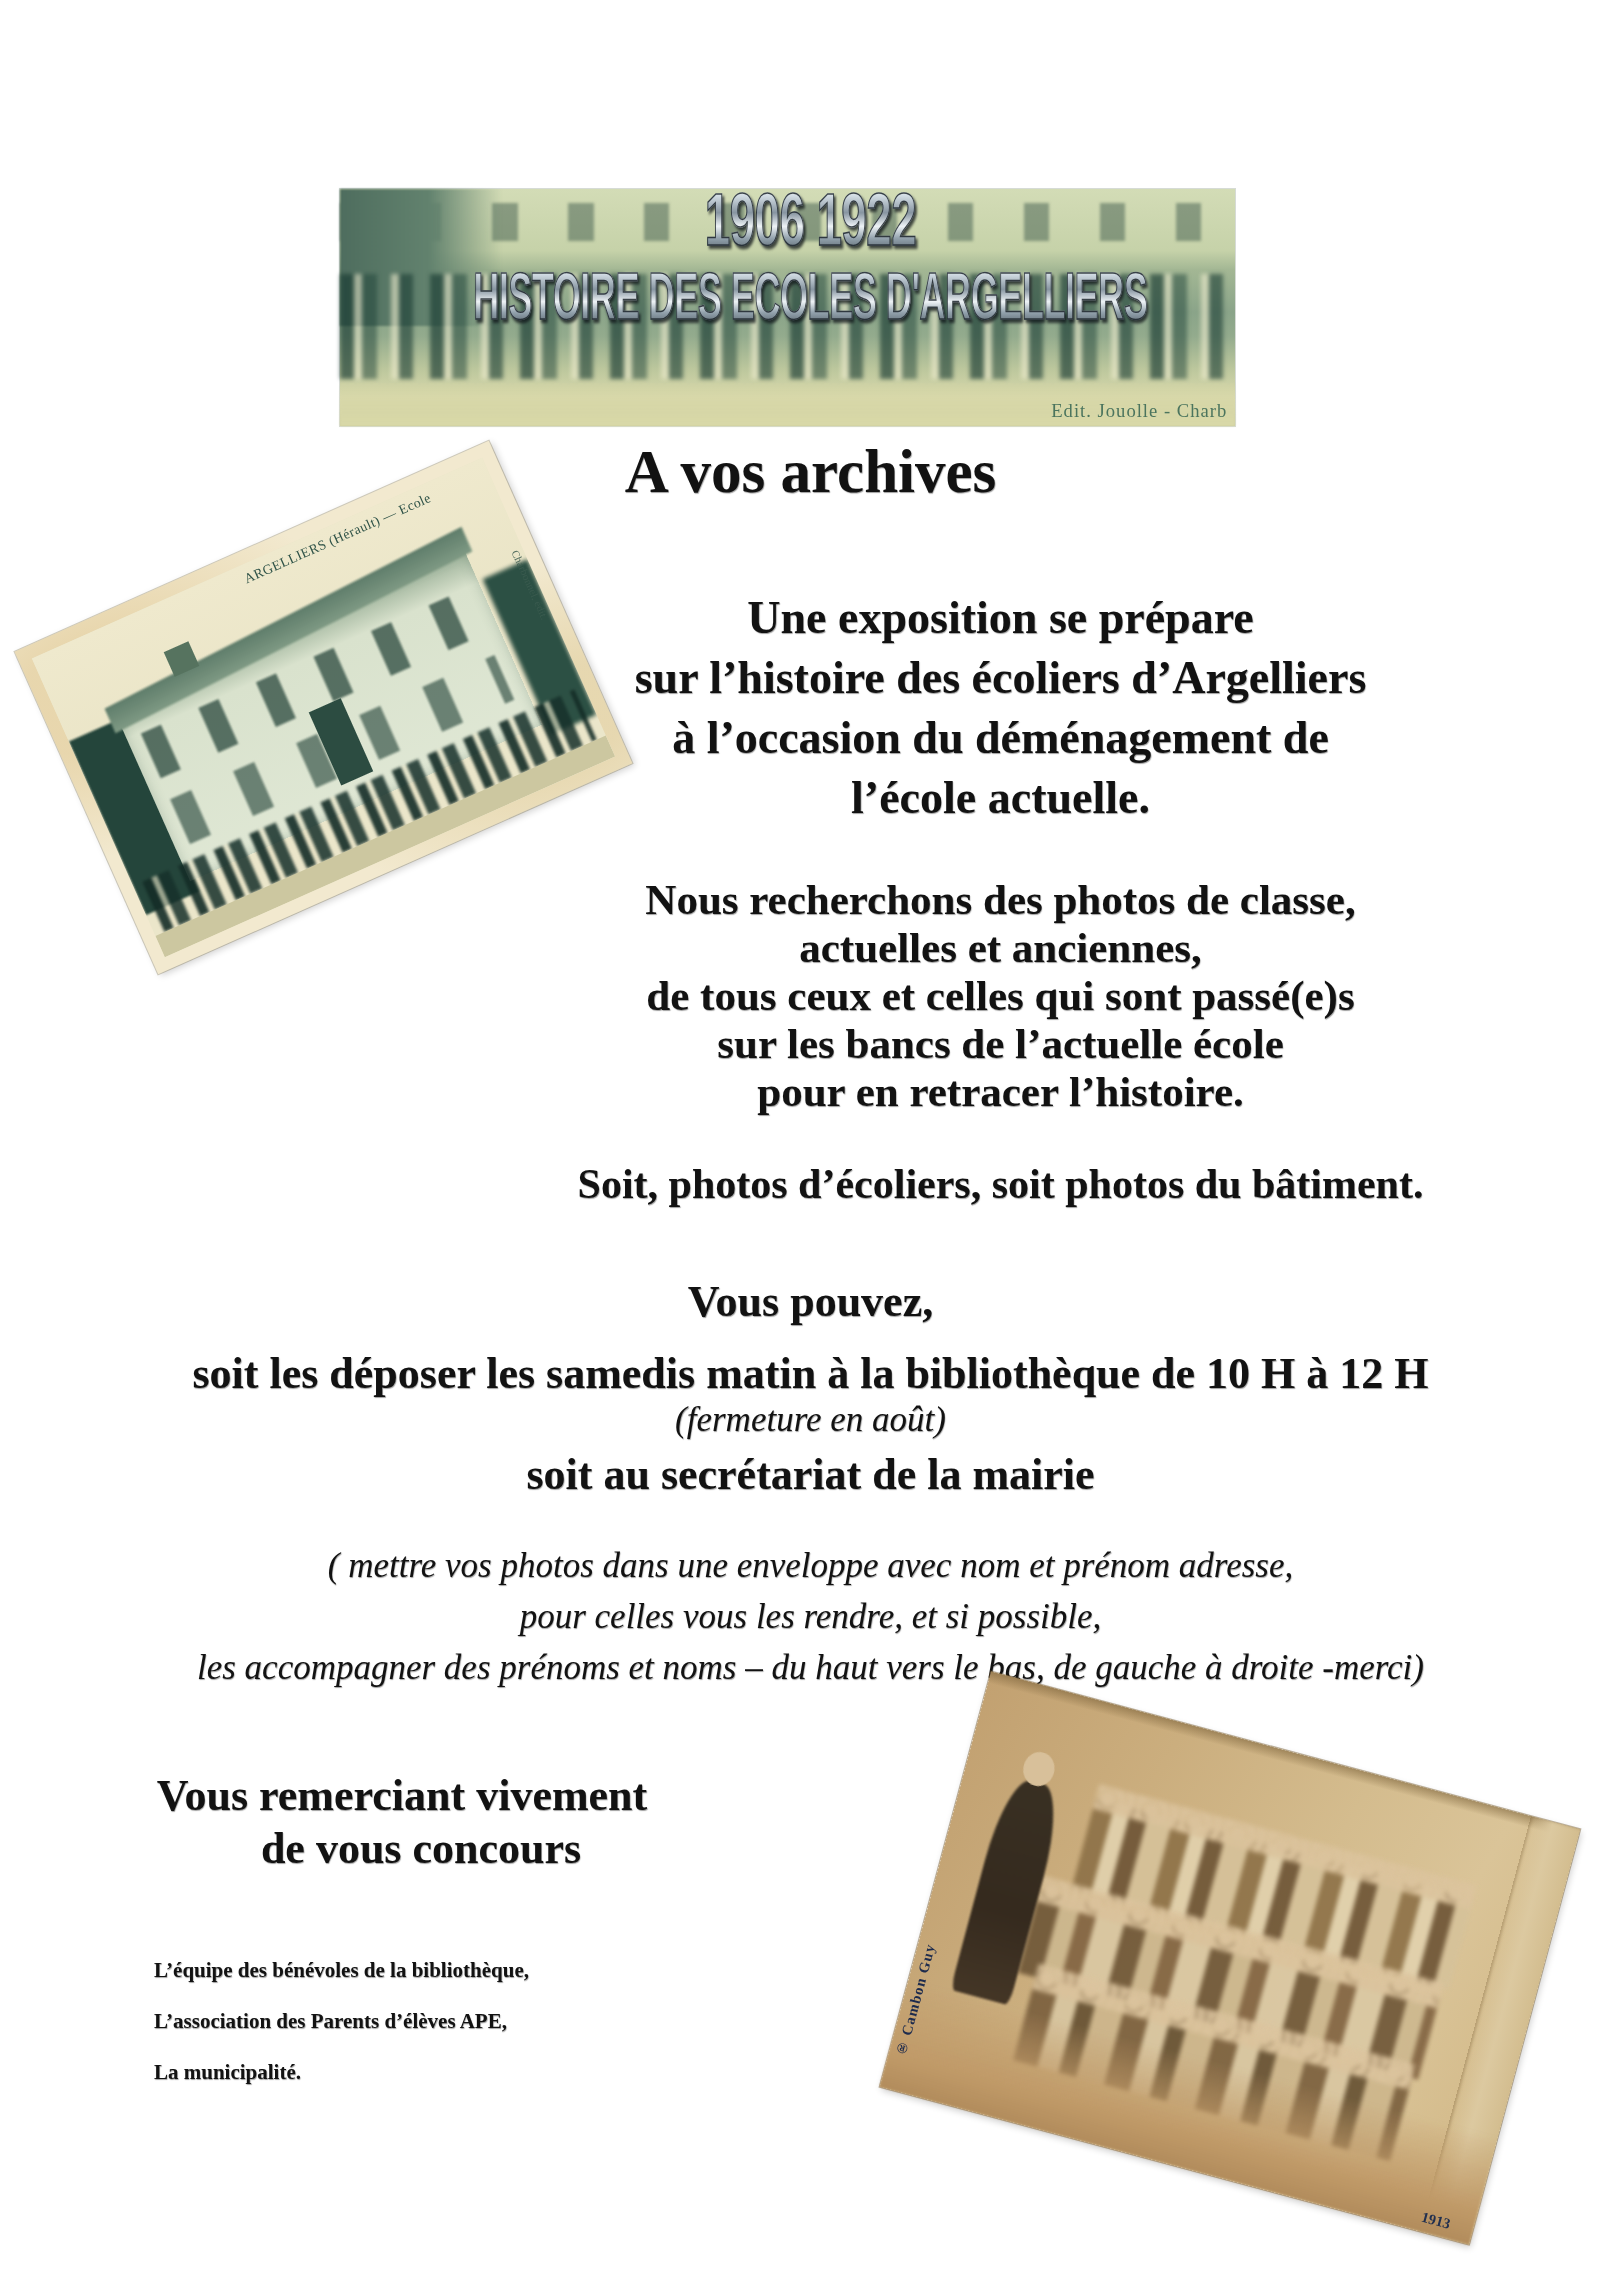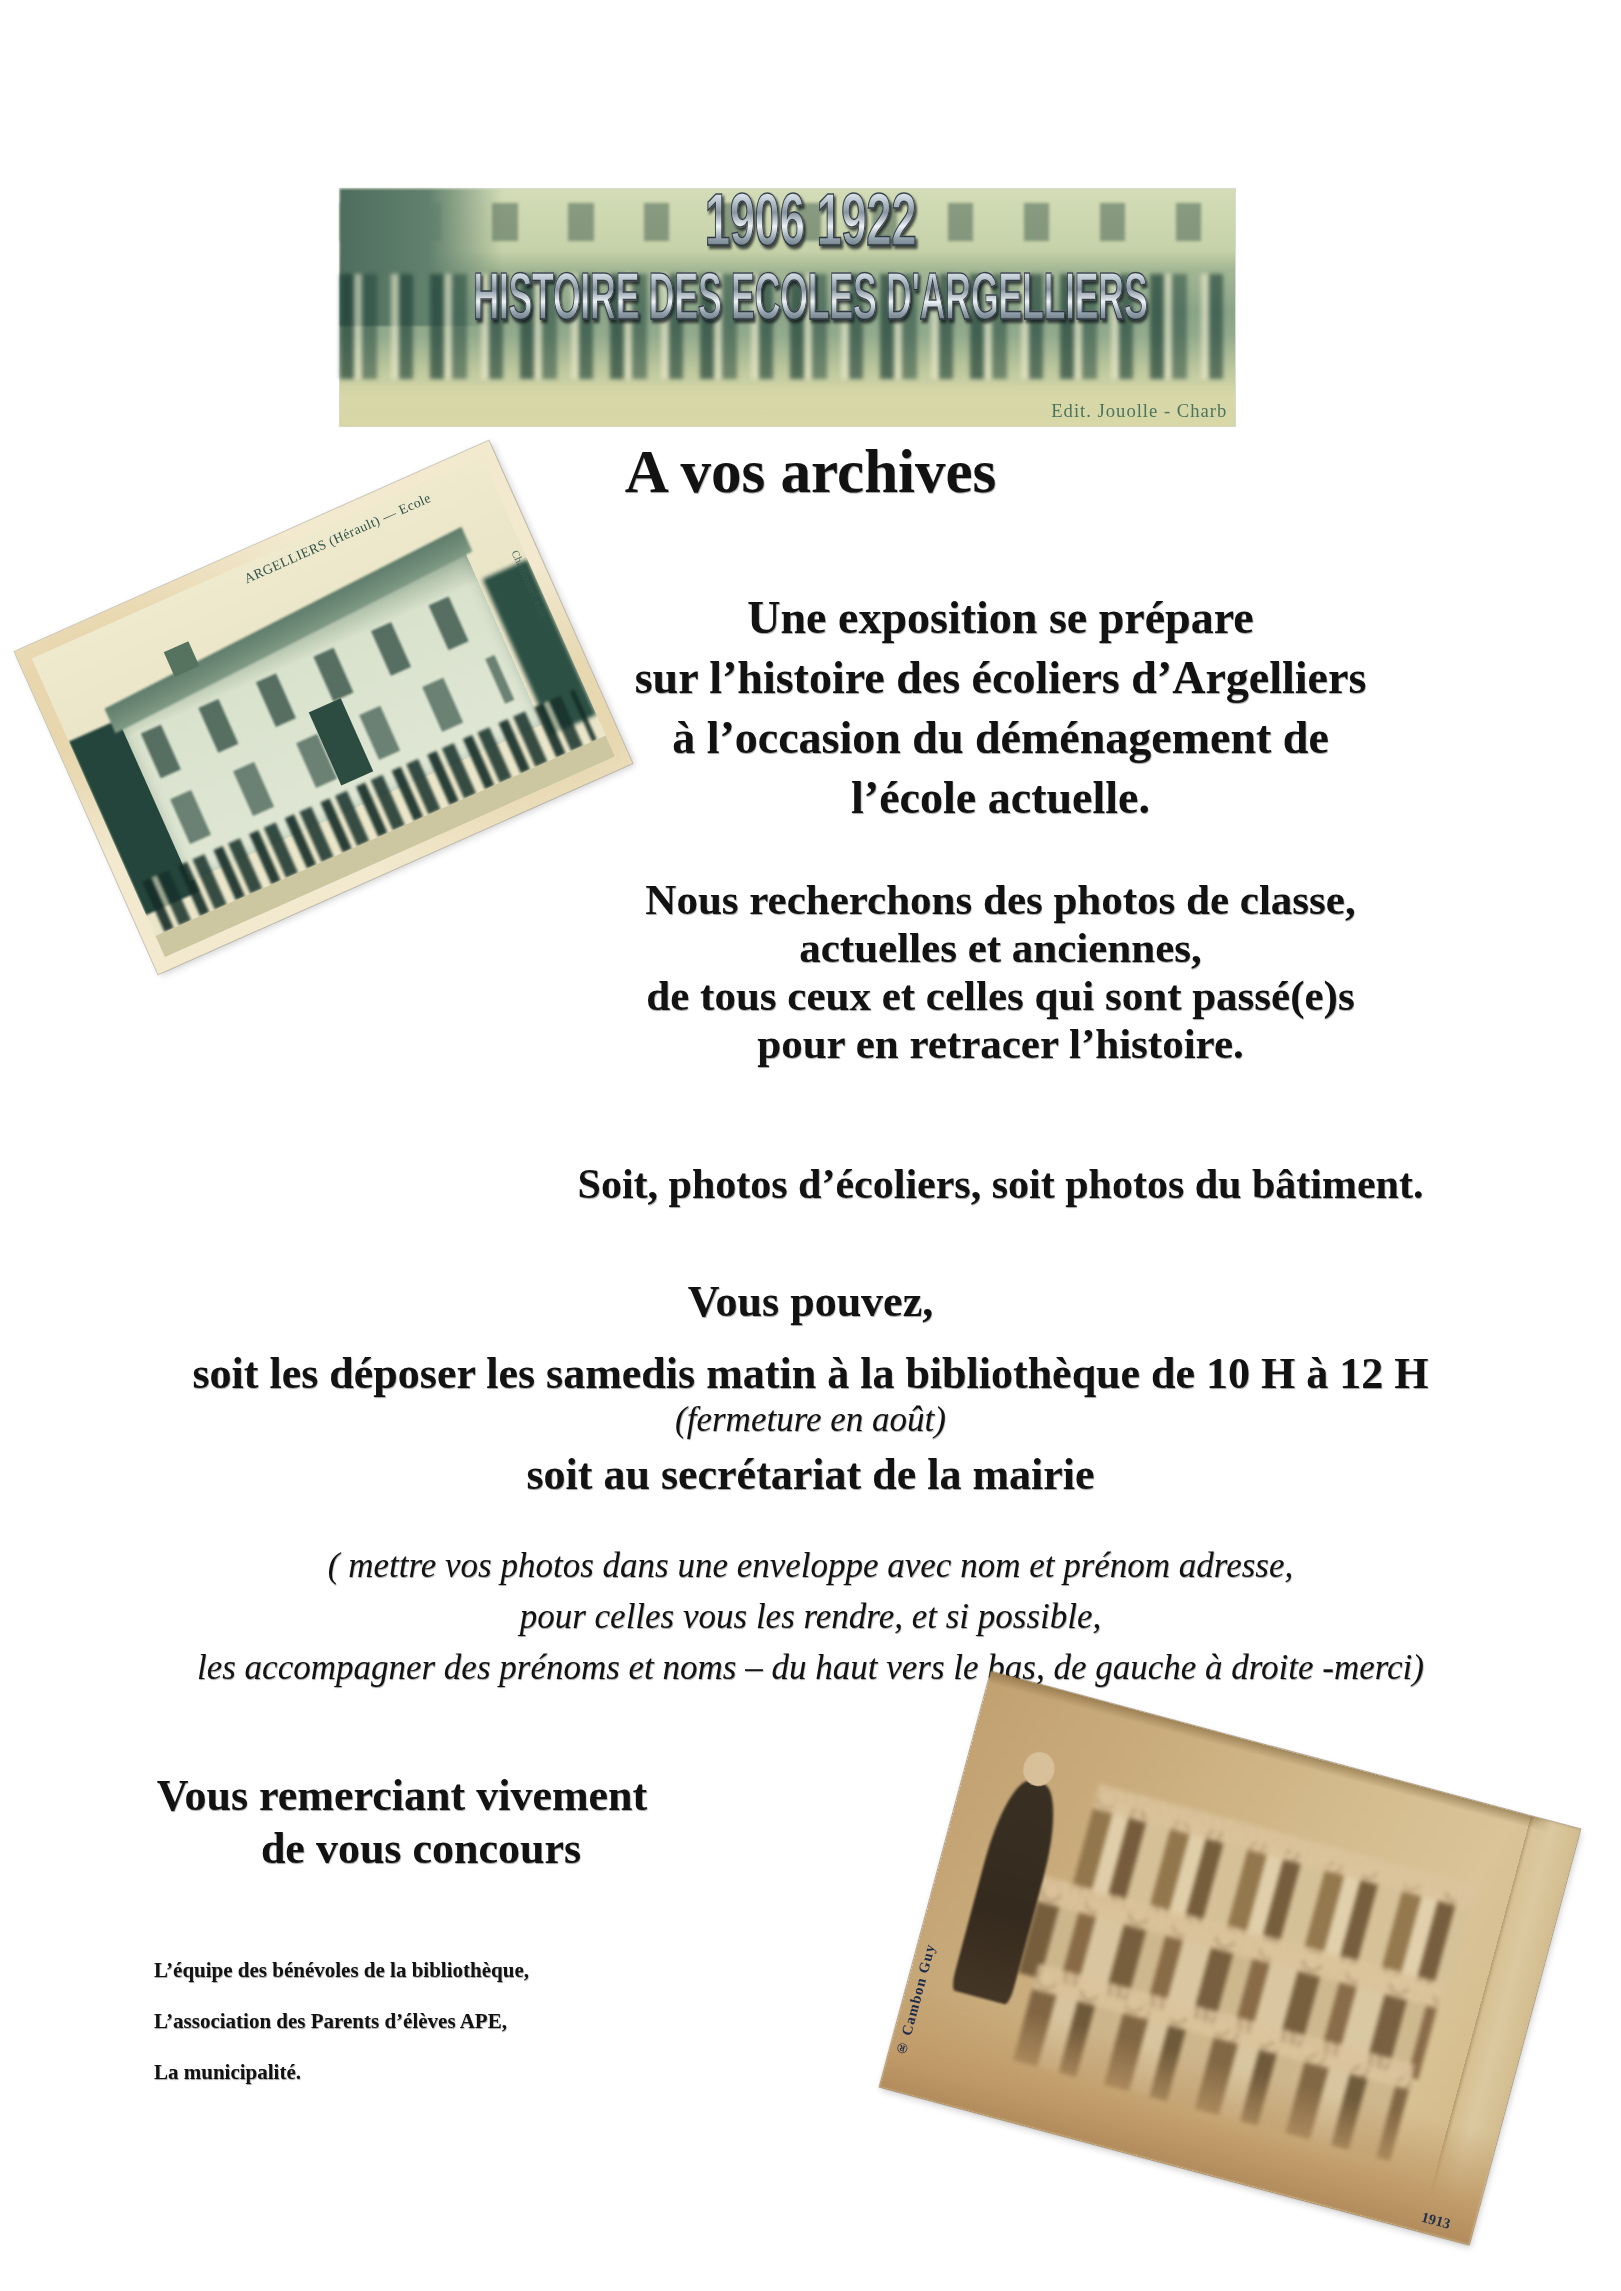--- a/index.html
+++ b/index.html
@@ -167,20 +167,21 @@
     <div>Une exposition se prépare</div>
     <div>sur l’histoire des écoliers d’Argelliers</div>
     <div>à l’occasion du déménagement de</div>
     <div>l’école actuelle.</div>
   </div>
 
   <div class="txt center-col p-rech">
     <div>Nous recherchons des photos de classe,</div>
     <div>actuelles et anciennes,</div>
     <div>de tous ceux et celles qui sont passé(e)s</div>
+    <div>sur les bancs de l’actuelle école</div>
     <div>pour en retracer l’histoire.</div>
   </div>
 
   <div class="txt center-col p-soit">Soit, photos d’écoliers, soit photos du bâtiment.</div>
 
   <div class="txt center-page p-vouspouvez">Vous pouvez,</div>
   <div class="txt center-page p-depot1">soit les déposer les samedis matin à la bibliothèque de 10 H à 12 H</div>
   <div class="txt center-page p-note ital">(fermeture en août)</div>
   <div class="txt center-page p-depot2">soit au secrétariat de la mairie</div>
 

